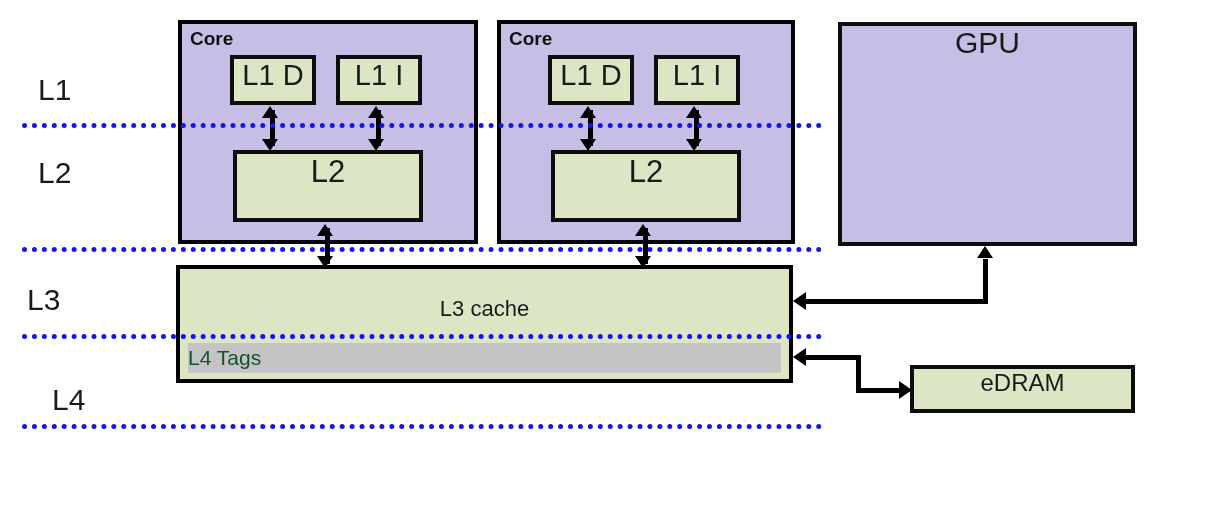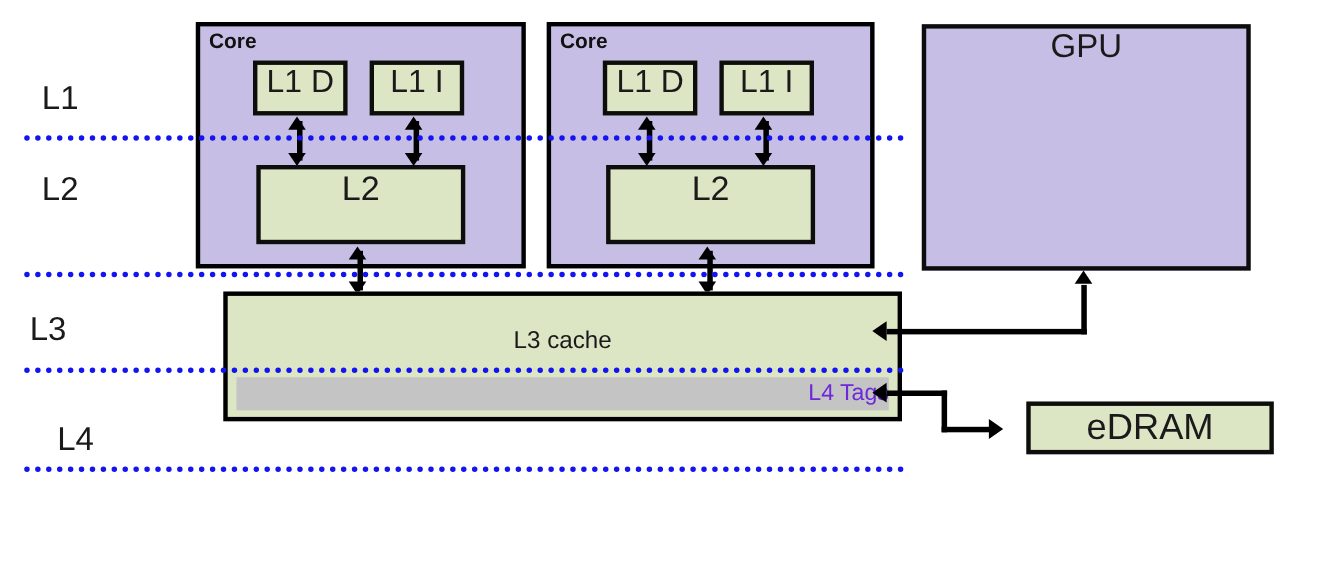--- a/index.html
+++ b/index.html
@@ -59,43 +59,42 @@
     background: #dce5c4;
     border: 4px solid #0d0d0d;
   }
   .purple-box {
     background: #c7bee6;
     border: 4px solid #0d0d0d;
   }
   .l1-box { font-size: 29px; }
   .l2-box { font-size: 31px; }
   .gpu-box { font-size: 30px; }
-  .edram-box { font-size: 33px; margin-left: 23px; }
+  .edram-box { font-size: 24px; }
 
   
   .l3-outer {
     background: #dce5c4;
     border: 4px solid #000000;
-    margin-left: 27px;
   }
   .l3-title {
     position: absolute;
     width: 100%;
     text-align: center;
     font-size: 22px;
     color: #1a1a1a;
   }
   .l4tags {
     position: absolute;
     background: #c4c4c4;
     display: flex;
     align-items: center;
-    justify-content: flex-end;
+    justify-content: flex-start;
     font-size: 21px;
-    color: #6d28d9;
+    color: #14532d;
   }
 
   
   .vline { position: absolute; background: #000000; width: 5px; }
   .hline { position: absolute; background: #000000; height: 5px; }
   .arrow-up, .arrow-down, .arrow-left, .arrow-right {
     position: absolute; width: 0; height: 0;
   }
   .arrow-up {
     border-left: 8px solid transparent;

